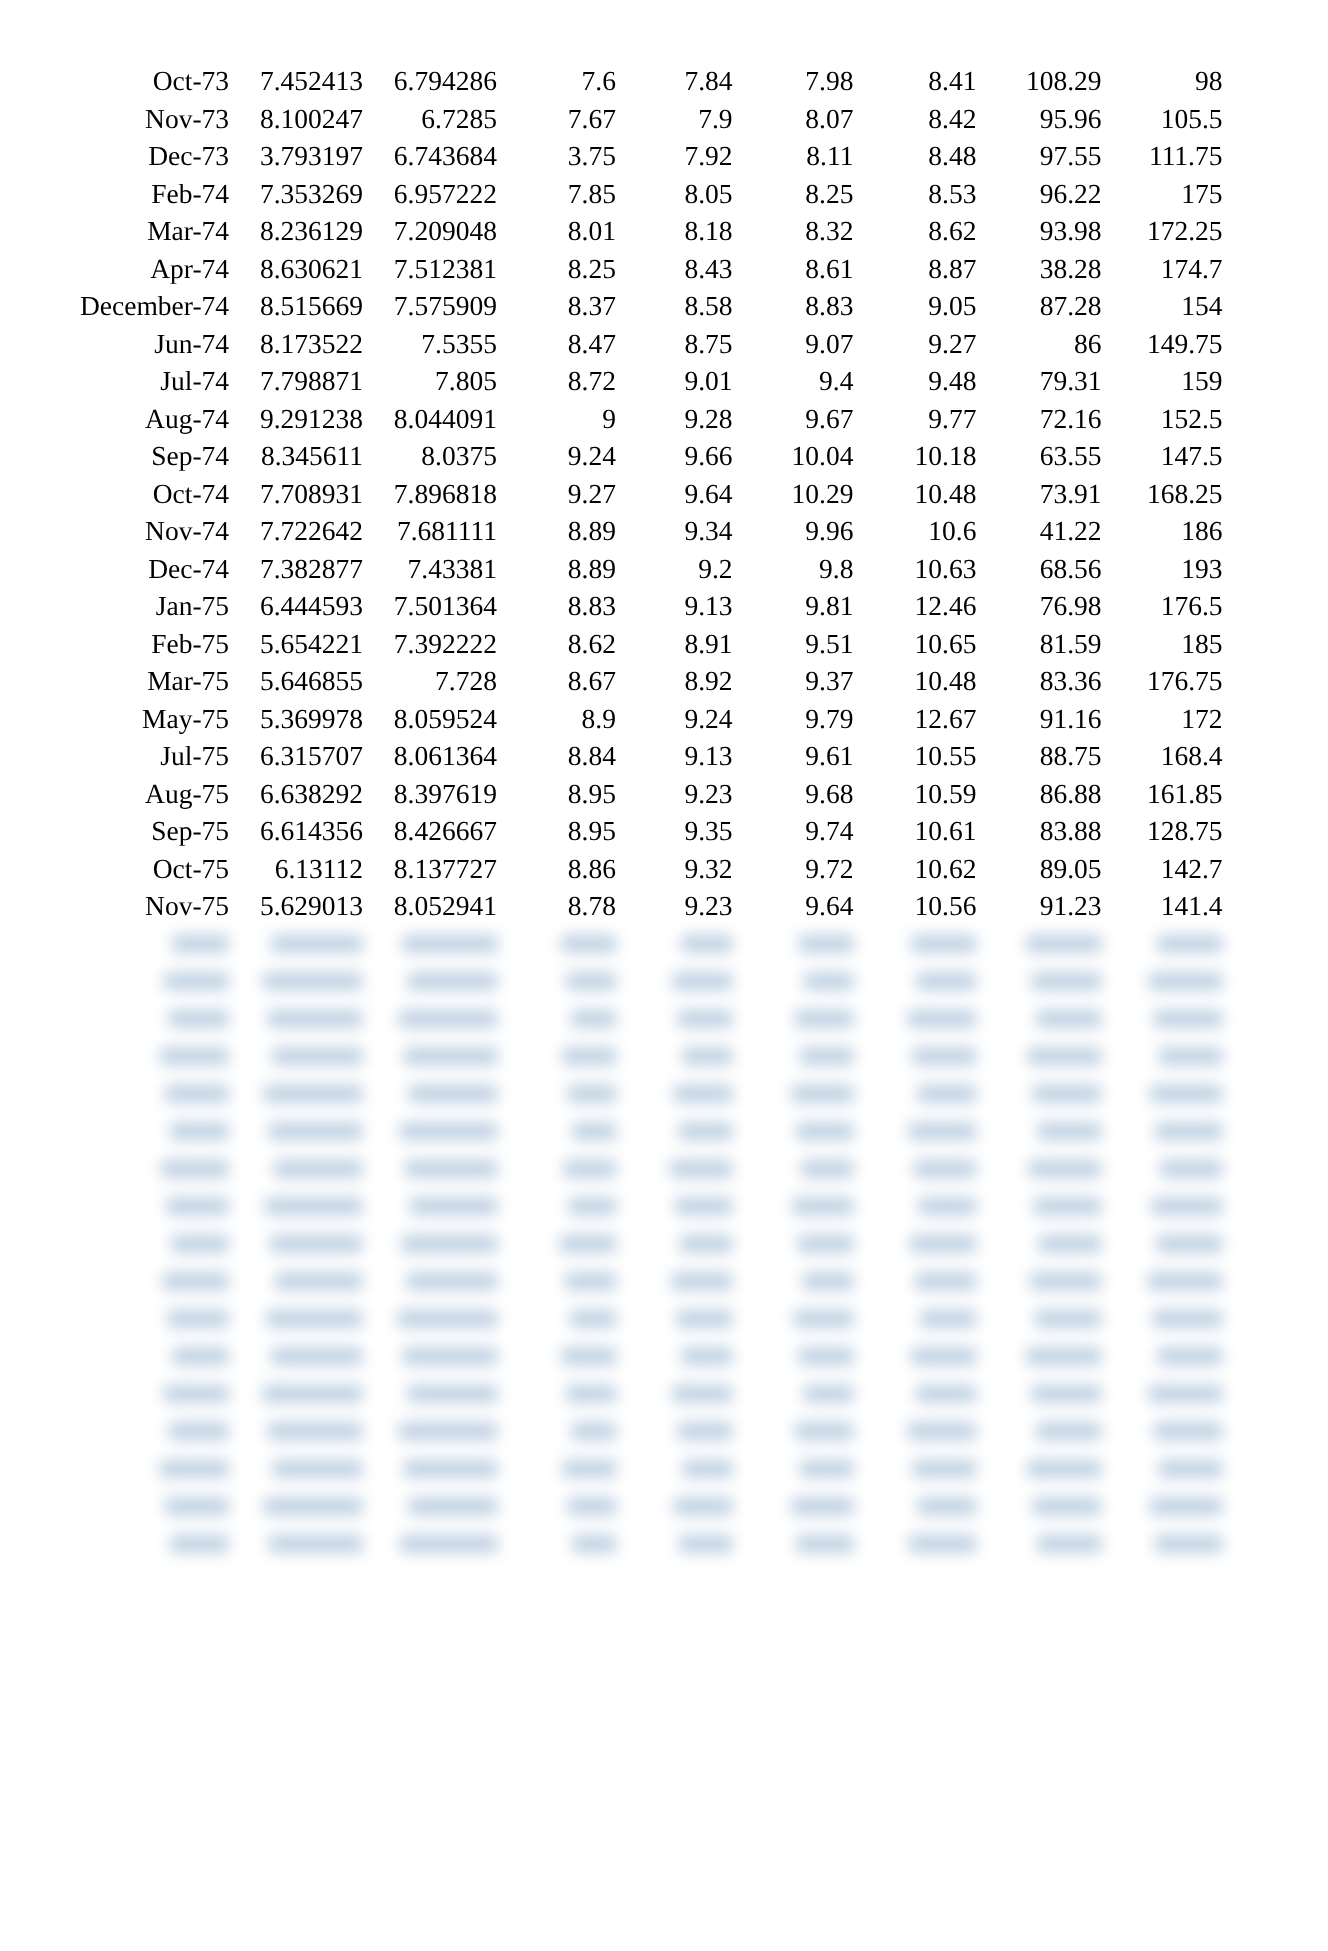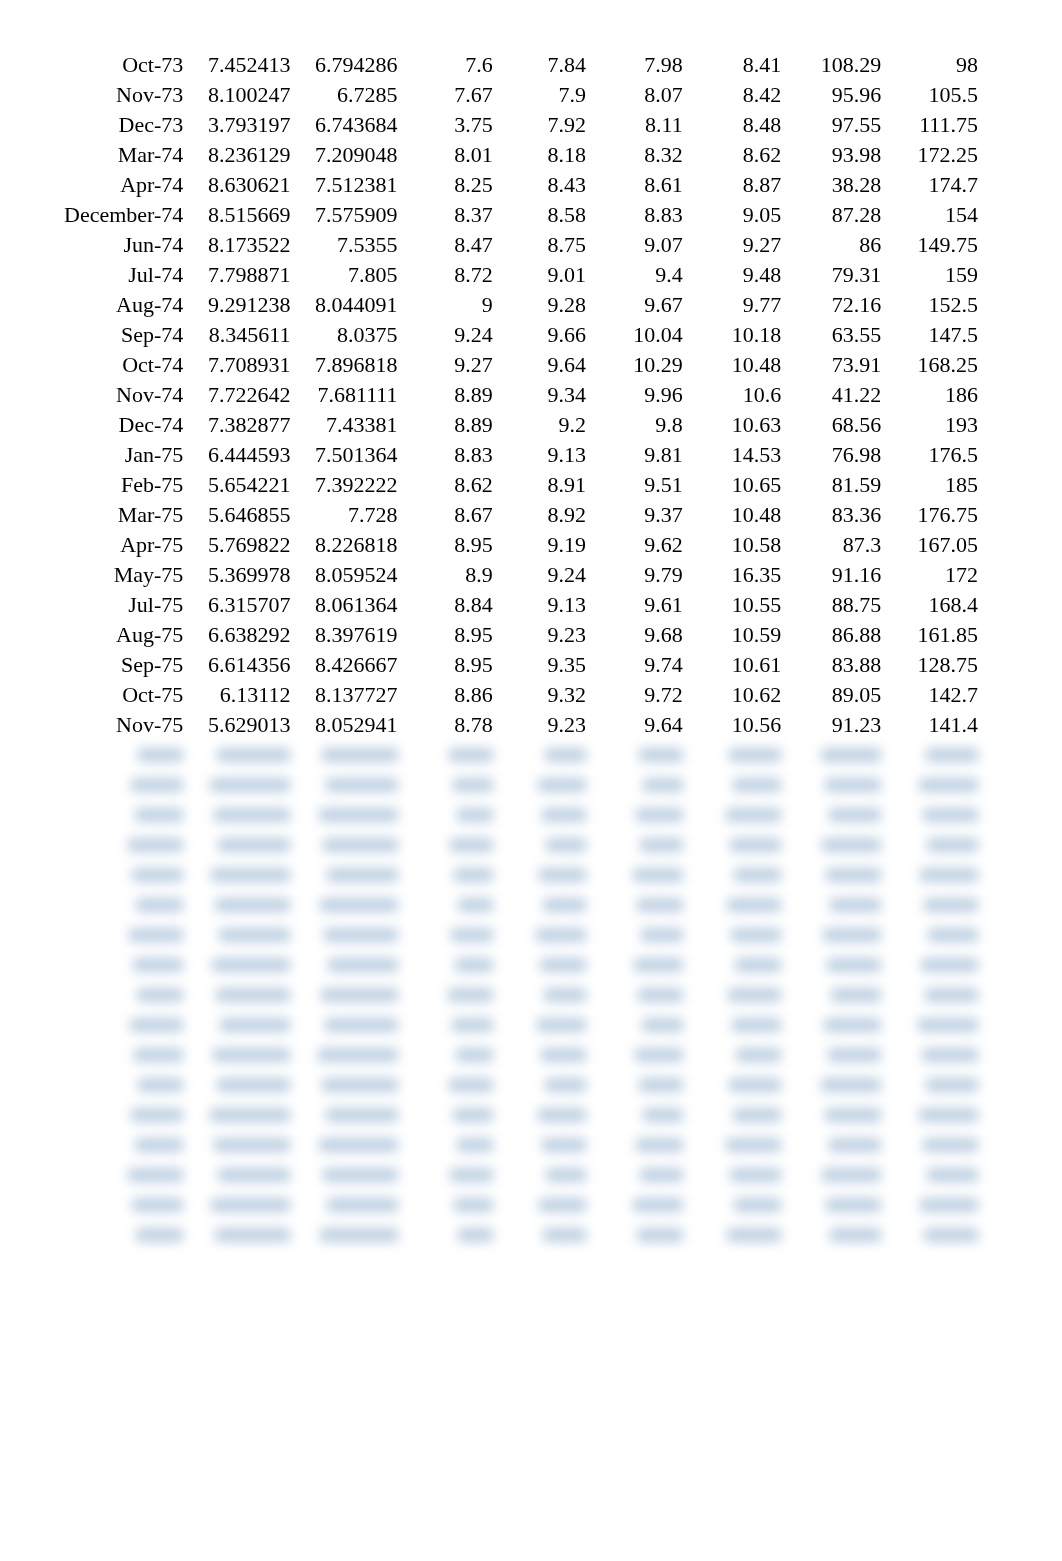--- a/index.html
+++ b/index.html
@@ -98,20 +98,31 @@
         <td class="col-1">3.793197</td>
         <td class="col-2">6.743684</td>
         <td class="col-3">3.75</td>
         <td class="col-4">7.92</td>
         <td class="col-5">8.11</td>
         <td class="col-6">8.48</td>
         <td class="col-7">97.55</td>
         <td class="col-8">111.75</td>
       </tr>
       <tr>
+        <td class="col-0">Feb-74</td>
+        <td class="col-1">7.353269</td>
+        <td class="col-2">6.957222</td>
+        <td class="col-3">7.85</td>
+        <td class="col-4">8.05</td>
+        <td class="col-5">8.25</td>
+        <td class="col-6">8.53</td>
+        <td class="col-7">96.22</td>
+        <td class="col-8">175</td>
+      </tr>
+      <tr>
         <td class="col-0">Mar-74</td>
         <td class="col-1">8.236129</td>
         <td class="col-2">7.209048</td>
         <td class="col-3">8.01</td>
         <td class="col-4">8.18</td>
         <td class="col-5">8.32</td>
         <td class="col-6">8.62</td>
         <td class="col-7">93.98</td>
         <td class="col-8">172.25</td>
       </tr>
@@ -214,21 +225,21 @@
         <td class="col-7">68.56</td>
         <td class="col-8">193</td>
       </tr>
       <tr>
         <td class="col-0">Jan-75</td>
         <td class="col-1">6.444593</td>
         <td class="col-2">7.501364</td>
         <td class="col-3">8.83</td>
         <td class="col-4">9.13</td>
         <td class="col-5">9.81</td>
-        <td class="col-6">14.53</td>
+        <td class="col-6">12.46</td>
         <td class="col-7">76.98</td>
         <td class="col-8">176.5</td>
       </tr>
       <tr>
         <td class="col-0">Feb-75</td>
         <td class="col-1">5.654221</td>
         <td class="col-2">7.392222</td>
         <td class="col-3">8.62</td>
         <td class="col-4">8.91</td>
         <td class="col-5">9.51</td>
@@ -241,38 +252,27 @@
         <td class="col-1">5.646855</td>
         <td class="col-2">7.728</td>
         <td class="col-3">8.67</td>
         <td class="col-4">8.92</td>
         <td class="col-5">9.37</td>
         <td class="col-6">10.48</td>
         <td class="col-7">83.36</td>
         <td class="col-8">176.75</td>
       </tr>
       <tr>
-        <td class="col-0">Apr-75</td>
-        <td class="col-1">5.769822</td>
-        <td class="col-2">8.226818</td>
-        <td class="col-3">8.95</td>
-        <td class="col-4">9.19</td>
-        <td class="col-5">9.62</td>
-        <td class="col-6">10.58</td>
-        <td class="col-7">87.3</td>
-        <td class="col-8">167.05</td>
-      </tr>
-      <tr>
         <td class="col-0">May-75</td>
         <td class="col-1">5.369978</td>
         <td class="col-2">8.059524</td>
         <td class="col-3">8.9</td>
         <td class="col-4">9.24</td>
         <td class="col-5">9.79</td>
-        <td class="col-6">16.35</td>
+        <td class="col-6">12.67</td>
         <td class="col-7">91.16</td>
         <td class="col-8">172</td>
       </tr>
       <tr>
         <td class="col-0">Jul-75</td>
         <td class="col-1">6.315707</td>
         <td class="col-2">8.061364</td>
         <td class="col-3">8.84</td>
         <td class="col-4">9.13</td>
         <td class="col-5">9.61</td>

